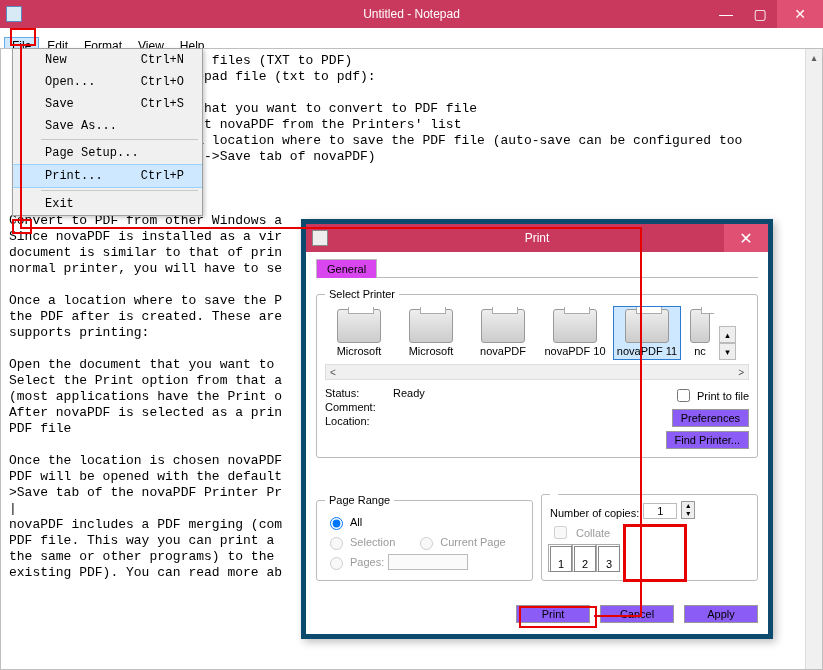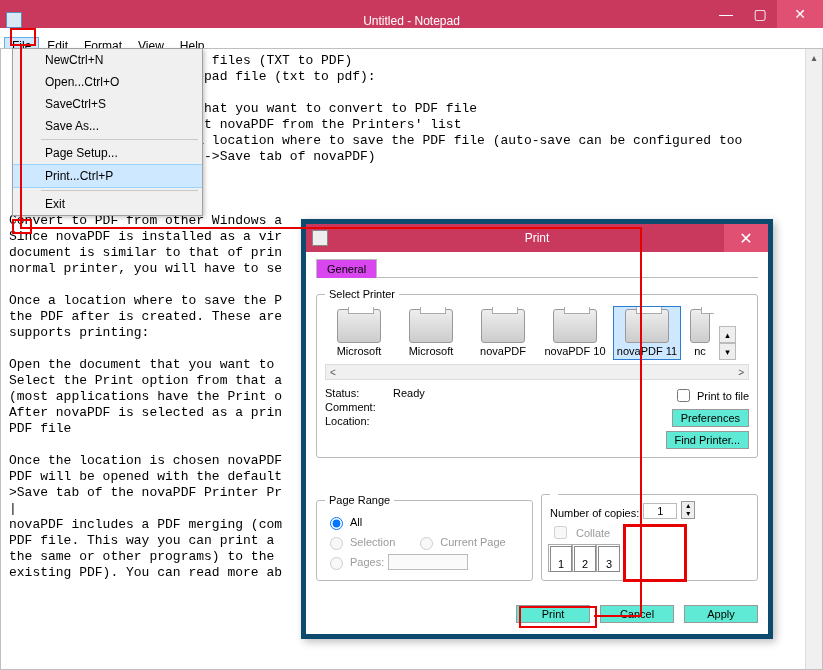--- a/index.html
+++ b/index.html
@@ -12,21 +12,21 @@
     height: 670px;
     overflow: hidden;
     position: relative;
   }
   
   .titlebar {
     height: 28px;
     background: #c9395d;
     color: #fff;
     display: flex;
-    align-items: flex-end;
+    align-items: center;
     position: relative;
   }
   .titlebar .app-icon {
     margin: 0 6px;
     width: 16px; height: 16px;
     background: #d9eaf7;
     border: 1px solid #5a8abf;
     border-radius: 1px;
   }
   .titlebar .title {
@@ -107,22 +107,24 @@
     top: 48px;
     left: 12px;
     width: 191px;
     background: #f0f0f0;
     border: 1px solid #a0a0a0;
     box-shadow: 2px 2px 4px rgba(0,0,0,0.2);
     z-index: 10;
   }
   .file-menu .menu-row {
     display: flex;
+    justify-content: space-between;
     padding: 4px 18px 4px 32px;
     font-size: 12px;
+    font-family: Liberation Mono, monospace;
   }
   .file-menu .menu-row.hl {
     background: #cde8ff;
     border-top: 1px solid #99d1ff;
     border-bottom: 1px solid #99d1ff;
   }
   .file-menu .sep {
     height: 1px;
     background: #c8c8c8;
     margin: 2px 4px 2px 28px;
@@ -276,21 +278,21 @@
     flex-direction: column;
     align-items: flex-end;
     gap: 4px;
   }
   .status-right label {
     display: flex;
     gap: 4px;
     align-items: center;
   }
   .btn-std {
-    background: #5eead4;
+    background: #8b5cf6;
     border: 1px solid #999;
     padding: 2px 8px;
     font-size: 11px;
     min-width: 74px;
     text-align: center;
   }
   .bottom-row {
     display: flex;
     gap: 8px;
   }

